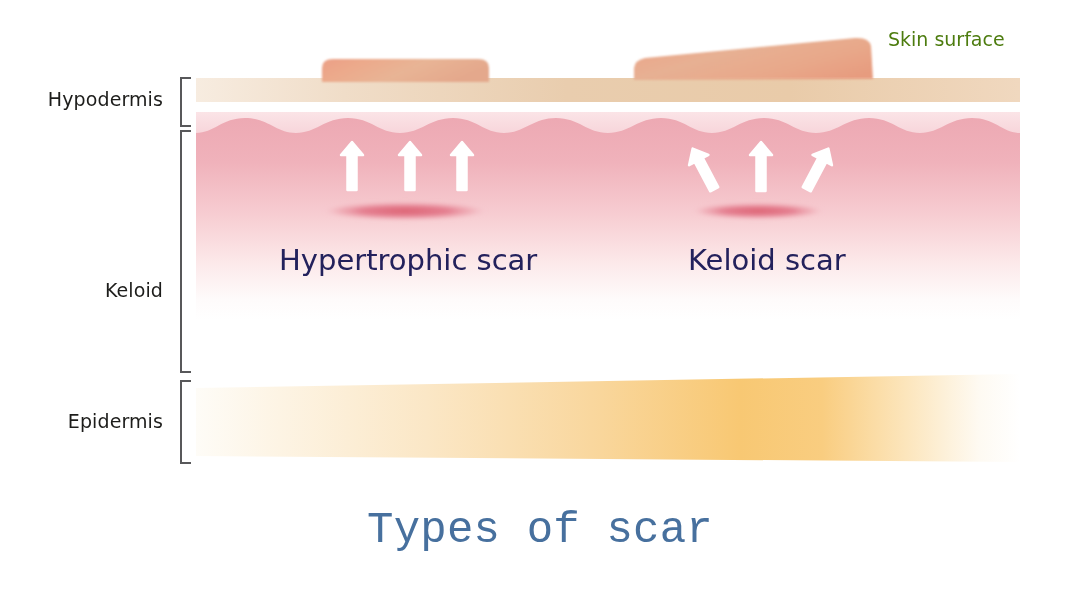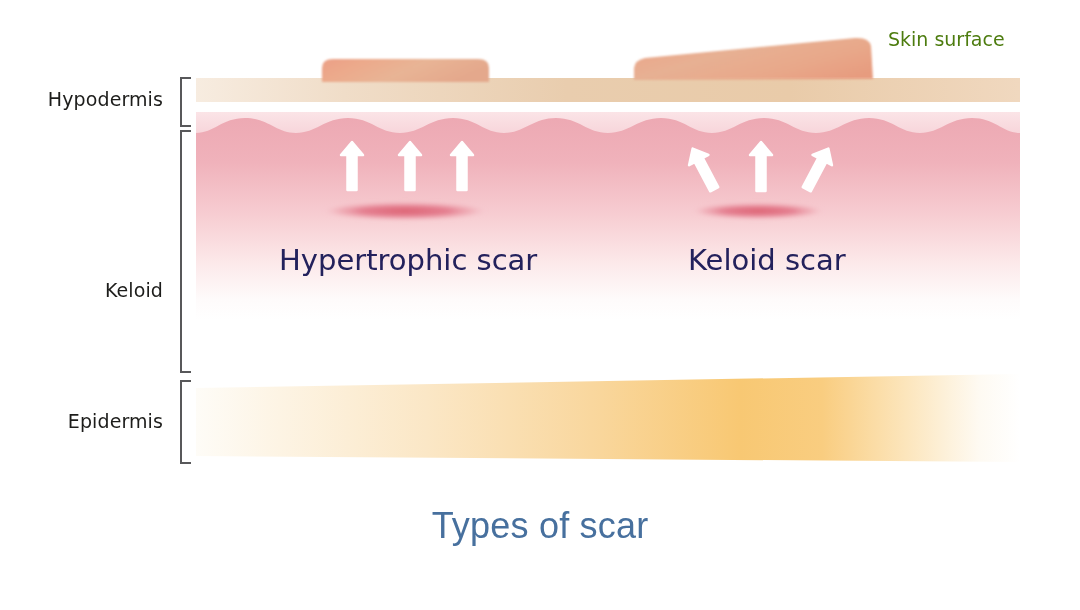--- a/index.html
+++ b/index.html
@@ -54,22 +54,22 @@
   #label-hypertrophic { left: 279px; top: 243px; }
   #label-keloid { left: 688px; top: 243px; }
 
   #figure-title {
     position: absolute;
     left: 0;
     right: 0;
     top: 505px;
     text-align: center;
     color: #47709e;
-    font-size: 36px;
-    font-family: Liberation Sans, sans-serif;
+    font-size: 44px;
+    font-family: Liberation Mono, monospace;
     letter-spacing: 0.2px;
   }
 
   svg.skin-svg {
     position: absolute;
     left: 0; top: 0;
     width: 1080px;
     height: 610px;
   }
 </style>

